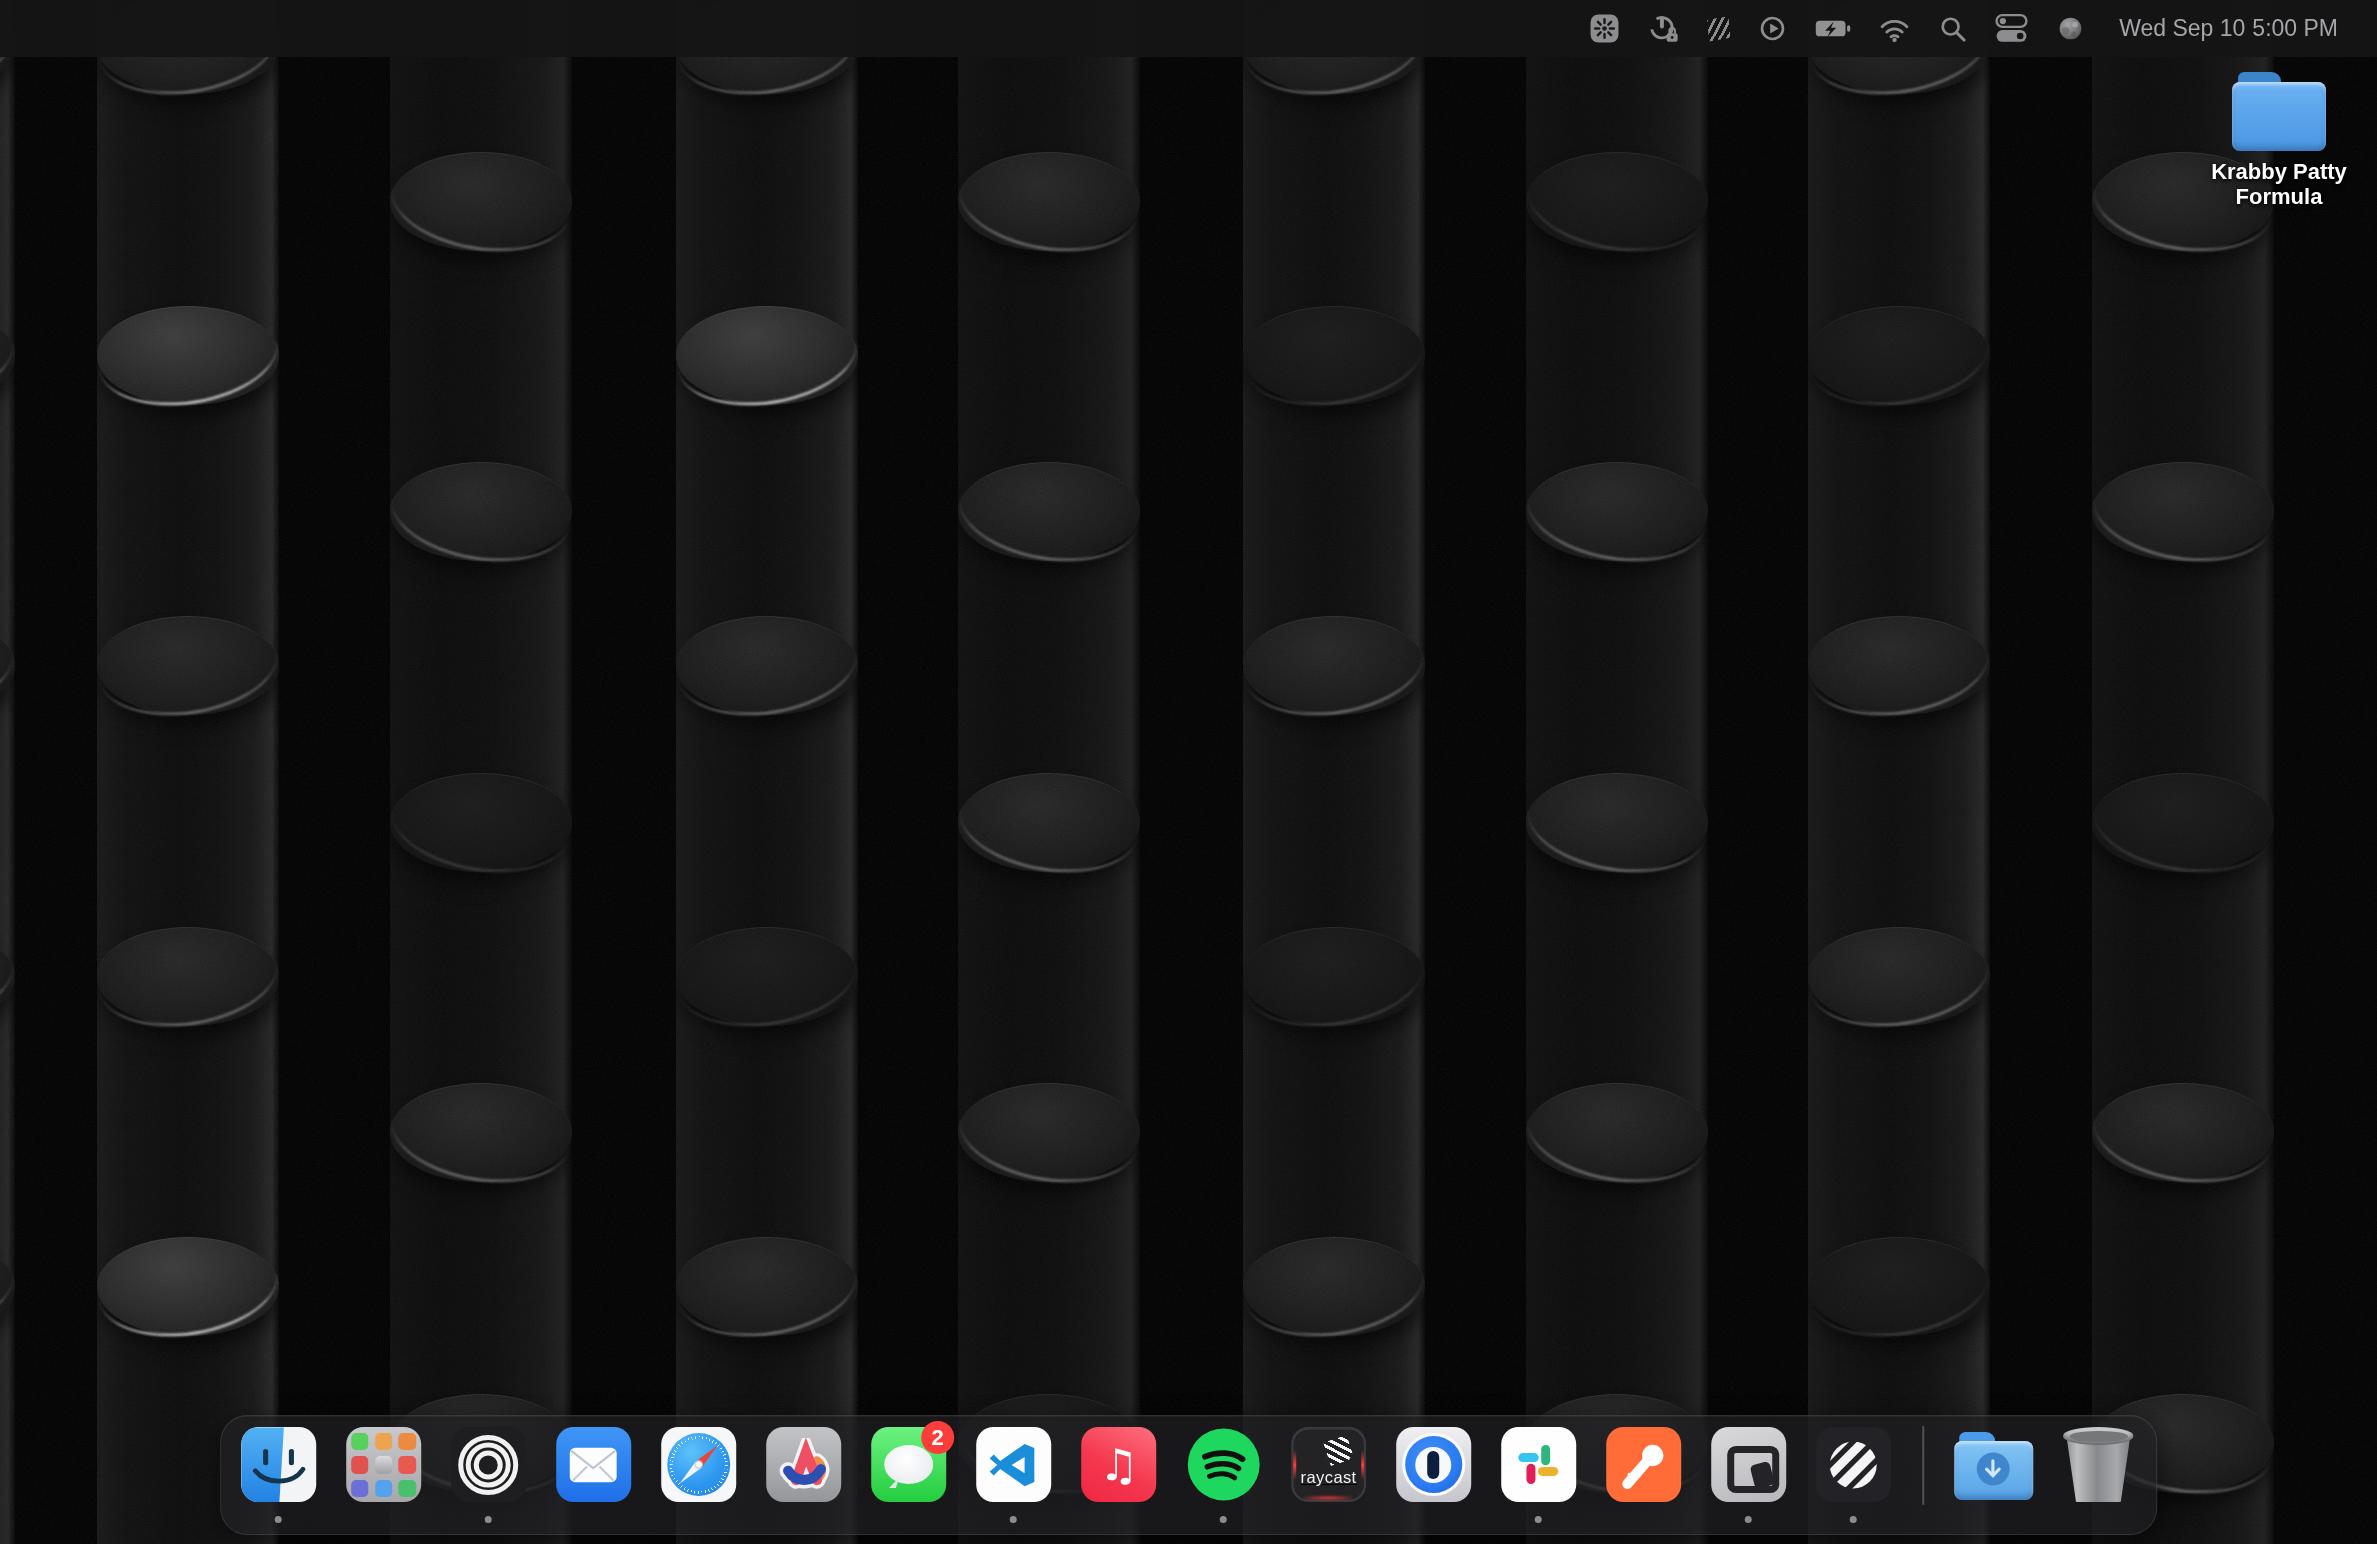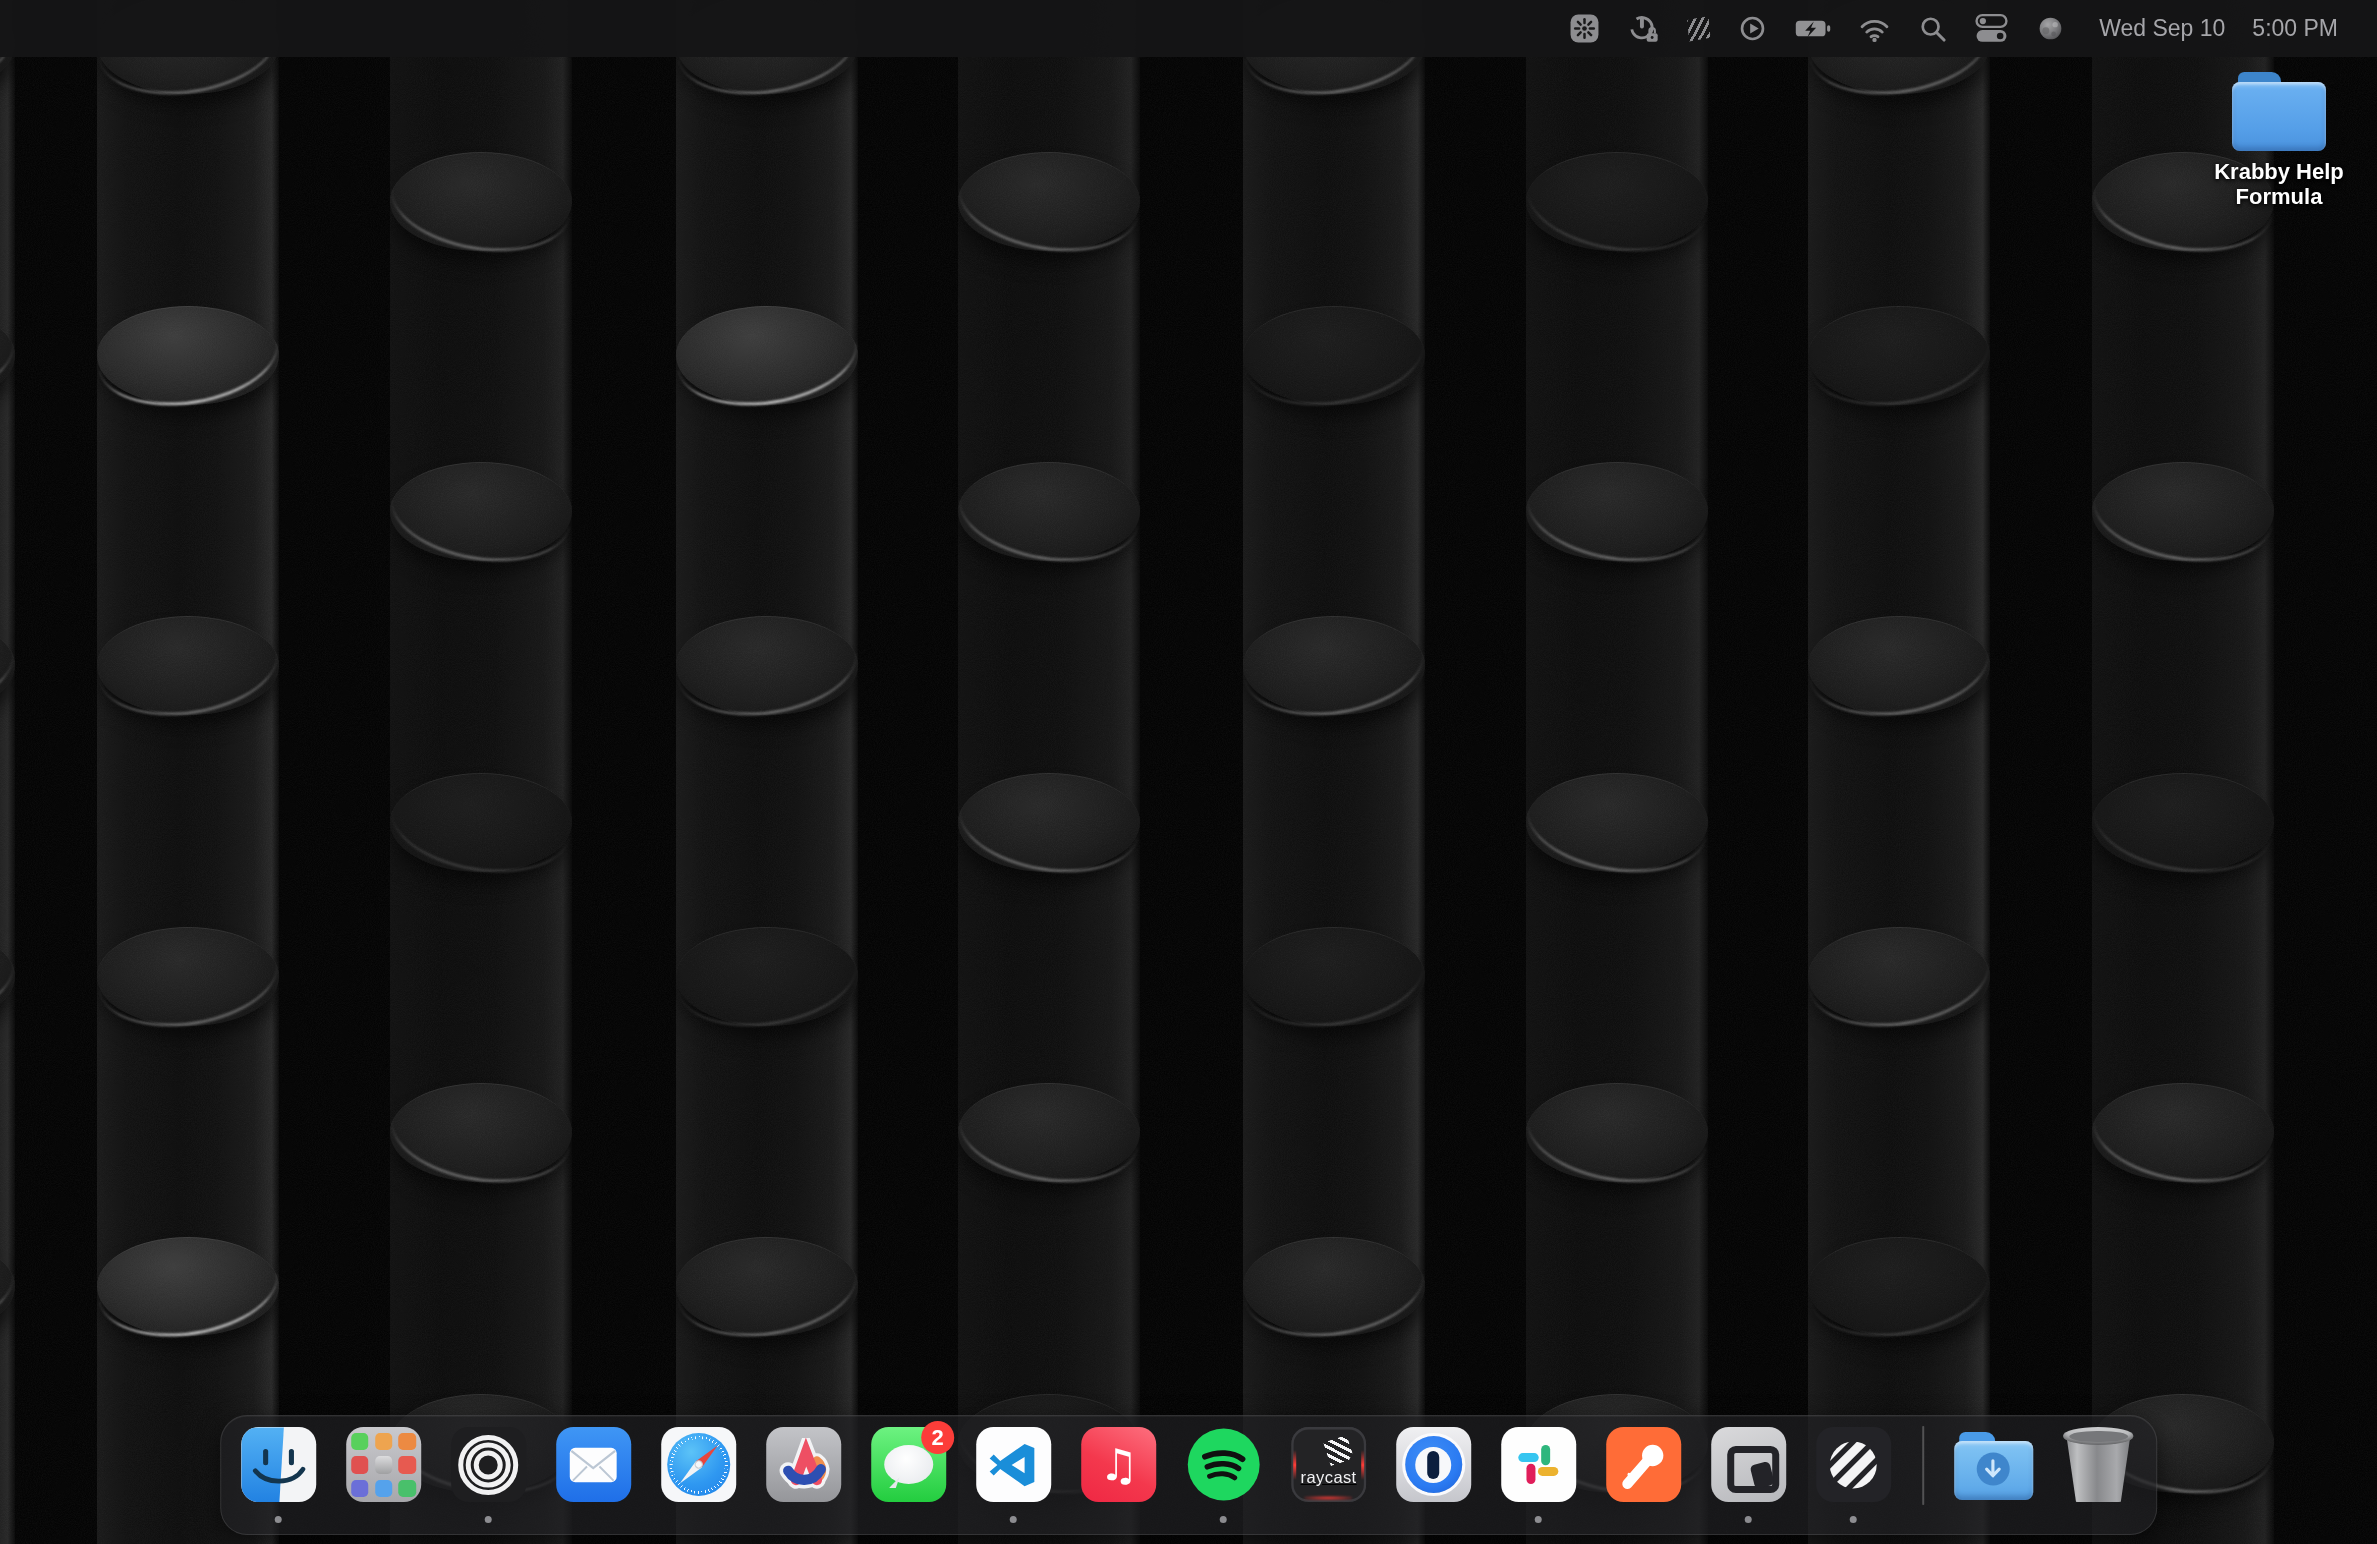--- a/index.html
+++ b/index.html
@@ -26,21 +26,21 @@
 
   
   #menubar{position:absolute;top:0;left:0;right:0;height:57px;background:rgba(21,21,22,.96);
            display:flex;align-items:center;padding:0 39px 0 35px;z-index:50;box-sizing:border-box;}
   .mleft{display:flex;align-items:center;gap:31px;}
   .apple{display:flex;align-items:center;}
   .mi{font-size:23px;color:#9e9ea2;font-weight:400;cursor:default;letter-spacing:0.2px;}
   .mi.bold{font-weight:700;color:#c9c9cd;}
   .mright{margin-left:auto;display:flex;align-items:center;gap:27px;}
   .sicon{display:flex;align-items:center;justify-content:center;opacity:.92;}
-  .clockwrap{display:flex;align-items:center;gap:27px;margin-left:6px;text-align:right;}
+  .clockwrap{display:flex;align-items:center;gap:7px;margin-left:6px;text-align:right;}
   .clock{font-size:23px;color:#a6a6aa;font-weight:500;}
 
   
   #desk-folder{position:absolute;left:2201px;top:72px;width:156px;z-index:10;
                display:flex;flex-direction:column;align-items:center;cursor:default;}
   .folder{position:relative;width:94px;height:79px;}
   .ftab{position:absolute;top:0;left:6%;width:46%;height:20%;border-radius:6.3px 9.4px 0 0;
         background:var(--folder_tab,#3d85cb);}
   .fbody{position:absolute;top:13%;left:0;right:0;bottom:0;border-radius:7.9px;
         background:linear-gradient(180deg,var(--folder_body_light,#7fbdf4) 0%,#68aef0 12%,#559fe8 68%,var(--folder_body_dark,#4a92de) 100%);
@@ -311,21 +311,21 @@
       <span class="clock">5:00 PM</span>
     </span>
   </div>
 </div>
 
 <div id="desk-folder">
   <div class="folder">
     <div class="ftab"></div>
     <div class="fbody"></div>
   </div>
-  <div class="flabel">Krabby Help Formula</div>
+  <div class="flabel">Krabby Patty Formula</div>
 </div>
 
 <div id="dock">
 
   <div class="dock-item running">
     <div class="tile finder">
       <div class="finder-blue"></div>
       <svg viewBox="0 0 96 96" width="75" height="75" style="position:absolute;inset:0;">
         <rect x="28" y="28" width="6.5" height="21" rx="3.2" fill="#13354e"></rect>
         <rect x="61" y="28" width="6.5" height="21" rx="3.2" fill="#13354e"></rect>

